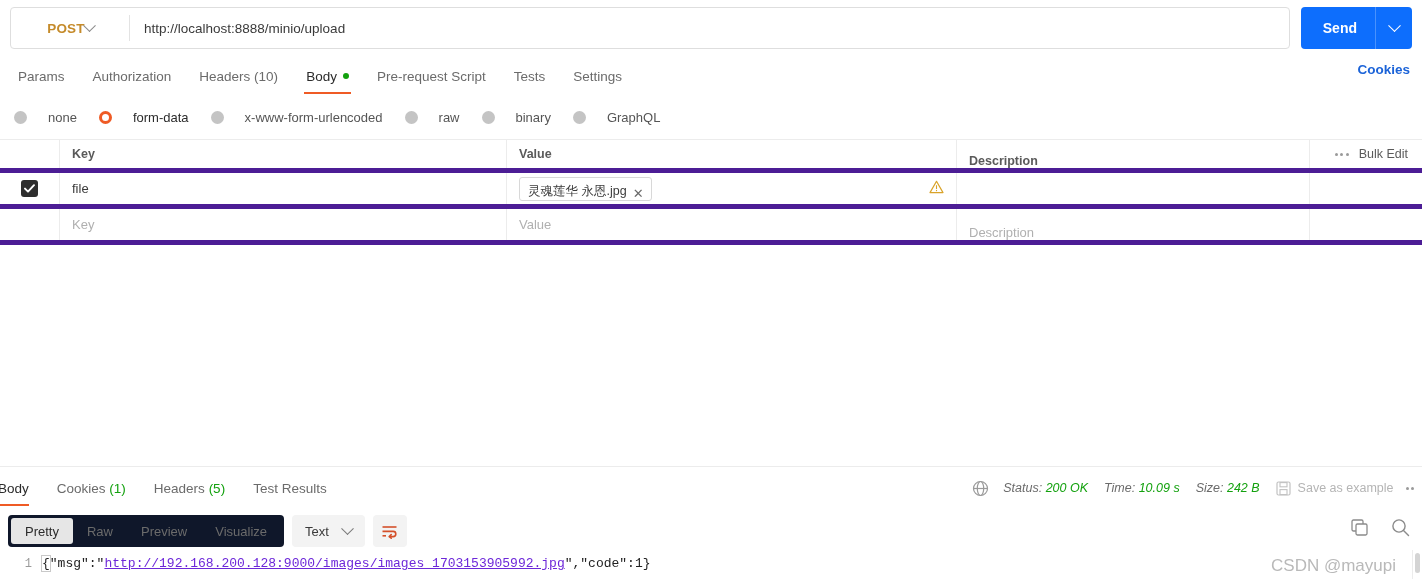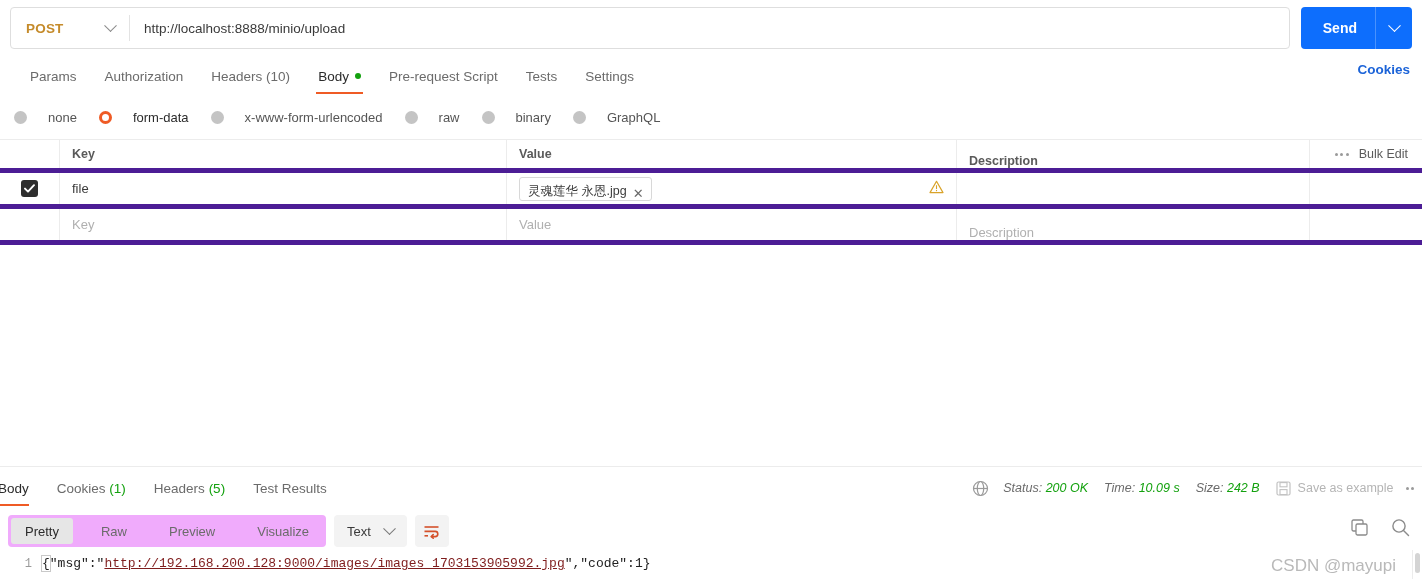--- a/index.html
+++ b/index.html
@@ -17,21 +17,21 @@
   
   .urlrow {
     position: absolute; left: 0; top: 0; width: 1422px; height: 56px;
     display: flex; align-items: center; padding: 0 10px 0 10px; gap: 0;
   }
   .urlbox {
     flex: 1 1 auto; height: 42px; border: 1px solid #dedede; border-radius: 4px;
     display: flex; align-items: center; background: #fff;
   }
   .method {
-    display: flex; align-items: center; justify-content: space-between;
+    display: flex; align-items: center; justify-content: center;
     width: 118px; height: 100%; padding: 0 14px 0 15px; cursor: pointer;
   }
   .method-label { font-size: 13.5px; font-weight: bold; color: #c58b2b; letter-spacing: .2px; }
   .chev { width: 9px; height: 9px; border-right: 1.4px solid #8a8a8a; border-bottom: 1.4px solid #8a8a8a;
           transform: rotate(45deg) translate(-2px,-2px); }
   .method-sep { width: 1px; height: 26px; background: #e3e3e3; }
   .url-input {
     flex: 1 1 auto; border: 0; outline: 0; height: 100%; padding: 0 14px;
     font-size: 13.5px; color: #3a3a3a; font-family: "Liberation Sans", sans-serif; background: transparent;
   }
@@ -45,21 +45,21 @@
     font-family: "Liberation Sans", sans-serif;
   }
   .send-divider { width: 1px; height: 42px; background: rgba(255,255,255,.25); }
   .send-chev { width: 36px; height: 100%; display: flex; align-items: center; justify-content: center; }
   .send-chev i { width: 9px; height: 9px; border-right: 1.6px solid #fff; border-bottom: 1.6px solid #fff;
                  transform: rotate(45deg) translate(-2px,-2px); display:block; }
 
   
   .reqtabs {
     position: absolute; left: 0; top: 58px; width: 1422px; height: 36px;
-    display: flex; align-items: center; padding-left: 16px;
+    display: flex; align-items: center; padding-left: 4px;
   }
   .rtab {
     position: relative; height: 36px; display: flex; align-items: center;
     padding: 0 14px; font-size: 13.5px; color: #6b6b6b; cursor: pointer; white-space: nowrap;
   }
   .rtab.active { color: #2b2b2b; }
   .rtab.active::after {
     content: ""; position: absolute; left: 12px; right: 12px; bottom: 0; height: 2px; background: #ef5b25;
   }
   .dot-green { width: 6px; height: 6px; border-radius: 50%; background: #13a10e; margin-left: 6px; }
@@ -130,21 +130,21 @@
     position: absolute; right: 8px; top: 470px; height: 36px; display: flex; align-items: center; gap: 0;
     font-size: 12.5px; color: #6b6b6b;
   }
   .stat-item { margin-right: 16px; white-space: nowrap; font-style: italic; }
   .stat-val { color: #13a10e; }
   .save-ex { display: flex; align-items: center; gap: 7px; color: #b5b5b5; cursor: pointer; margin-right: 12px; }
   .globe { margin-right: 14px; display: flex; align-items: center; cursor: pointer; }
 
   
   .fmtbar { position: absolute; left: 8px; top: 515px; display: flex; align-items: center; gap: 8px; }
-  .seg { display: flex; align-items: center; background: #f0abfc; border-radius: 4px; height: 32px; padding: 3px; gap: 14px; }
+  .seg { display: flex; align-items: center; background: #0f172a; border-radius: 4px; height: 32px; padding: 3px; }
   .segbtn {
     height: 26px; display: flex; align-items: center; padding: 0 14px; font-size: 13px;
     color: #6b6b6b; border-radius: 3px; cursor: pointer; white-space: nowrap;
   }
   .segbtn.active { background: #e6e6e6; color: #2b2b2b; }
   .langsel {
     display: flex; align-items: center; gap: 14px; background: #f3f3f3; border-radius: 4px;
     height: 32px; padding: 0 13px; font-size: 13px; color: #3a3a3a; cursor: pointer;
   }
   .langsel .chev { border-color: #7a7a7a; }
@@ -162,21 +162,21 @@
   }
   .gutter {
     width: 42px; text-align: right; padding-right: 10px; font-size: 12px; color: #9a9a9a;
     font-family: "Liberation Mono", monospace; line-height: 24px;
   }
   .codeline {
     font-family: "Liberation Mono", monospace; font-size: 13px; line-height: 24px;
     color: #222; white-space: pre;
   }
   .brace-box { outline: 1px solid #c9c9c9; }
-  .jsonurl { color: #7f1d1d; text-decoration: underline; }
+  .jsonurl { color: #6d28d9; text-decoration: underline; }
   .watermark {
     position: absolute; right: 26px; bottom: 3px; font-size: 17px; color: #b9b9b9;
   }
   .vscroll {
     position: absolute; right: 1px; top: 550px; width: 9px; height: 29px; background: #fff;
     border-left: 1px solid #ececec;
   }
   .vscroll i { display: block; width: 5px; height: 20px; background: #d4d4d4; border-radius: 3px; margin: 3px auto 0; }
 </style>
 </head>

